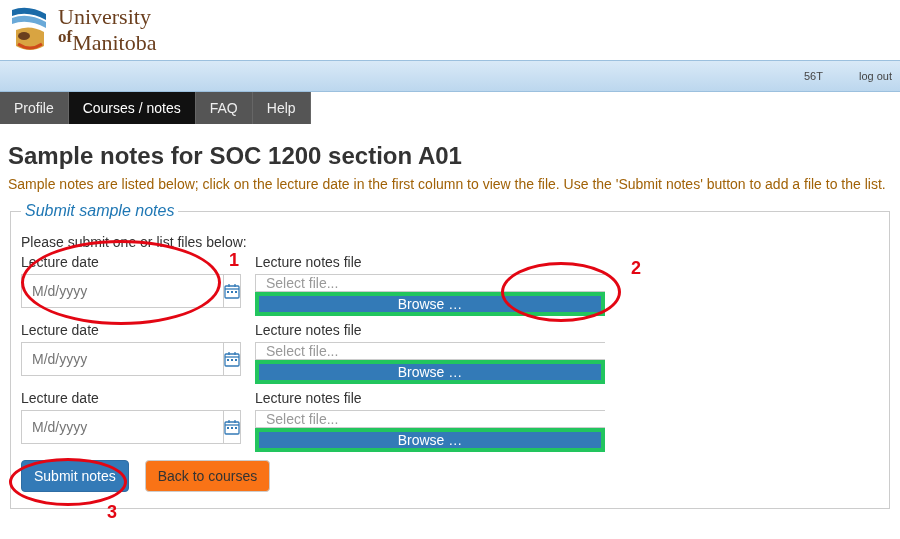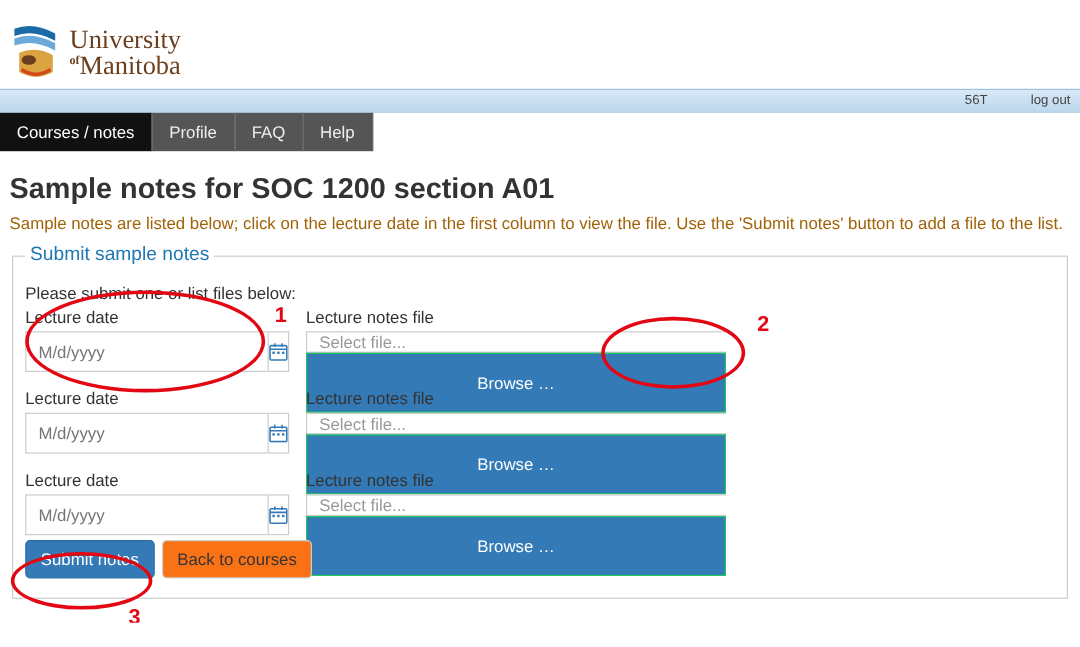--- a/index.html
+++ b/index.html
@@ -6,44 +6,44 @@
   body {
     margin: 0;
     padding: 0;
     font-family: "Helvetica Neue", Helvetica, Arial, sans-serif;
     font-size: 14px;
     color: #333;
     background: #fff;
     width: 900px;
   }
   .logo-wrap {
-    padding: 20px 10px 6px 10px;
+    padding: 6px 10px 6px 10px;
   }
   .logo {
     display: flex;
     align-items: center;
     gap: 8px;
   }
   .logo-mark {
     width: 40px;
     height: 48px;
     position: relative;
   }
   .logo-text {
     font-family: Georgia, "Times New Roman", serif;
     font-size: 22px;
     color: #6b3f1e;
     line-height: 1.0;
   }
   .logo-text .line2 { font-size: 22px; }
-  .logo-text .of { font-size: 10px; vertical-align: super; font-weight: bold; }
+  .logo-text .of { font-size: 17px; vertical-align: super; font-weight: bold; }
 
   .topbar {
     background: linear-gradient(#d9e9f7, #bcd7ee);
-    height: 20px;
+    height: 32px;
     border-top: 1px solid #9cc0de;
     border-bottom: 1px solid #9cc0de;
     display: flex;
     justify-content: flex-end;
     align-items: center;
     padding: 0 8px;
     font-size: 11px;
     color: #444;
     gap: 8px;
   }
@@ -84,20 +84,21 @@
   fieldset {
     border: 1px solid #ccc;
     border-radius: 0;
     padding: 10px 10px 16px 10px;
     position: relative;
   }
   legend {
     color: #1f77b4;
     font-size: 16px;
     padding: 0 4px;
+    font-style: italic;
   }
   .fs-instr {
     margin: 4px 0 2px 0;
     color: #333;
   }
 
   .row {
     display: flex;
     gap: 24px;
     margin-top: 4px;
@@ -145,30 +146,30 @@
     padding: 0 10px;
     font-size: 14px;
     color: #999;
     display: flex;
     align-items: center;
     background: #fff;
   }
   .browse-btn {
     background: #337ab7;
     color: #fff;
-    border: 1px solid #22c55e;
-    padding: 16px 14px;
+    border: 4px solid #22c55e;
+    padding: 0 14px;
     font-size: 14px;
     cursor: pointer;
   }
 
   .actions {
-    margin-top: 4px;
-    display: flex;
-    gap: 6px;
+    margin-top: 16px;
+    display: flex;
+    gap: 16px;
   }
   .btn-primary {
     background: #337ab7;
     color: #fff;
     border: 1px solid #2e6da4;
     padding: 7px 12px;
     font-size: 14px;
     border-radius: 4px;
     cursor: pointer;
   }
@@ -217,22 +218,22 @@
     </div>
   </div>
 </div>
 
 <div class="topbar">
   <span>56T</span>
   <a href="#">log out</a>
 </div>
 
 <div class="nav">
+  <div class="nav-item">Profile</div>
   <div class="nav-item active">Courses / notes</div>
-  <div class="nav-item">Profile</div>
   <div class="nav-item">FAQ</div>
   <div class="nav-item">Help</div>
 </div>
 
 <div class="content">
   <h1>Sample notes for SOC 1200 section A01</h1>
   <div class="subtext">Sample notes are listed below; click on the lecture date in the first column to view the file. Use the 'Submit notes' button to add a file to the list.</div>
 
   <fieldset>
     <legend>Submit sample notes</legend>

